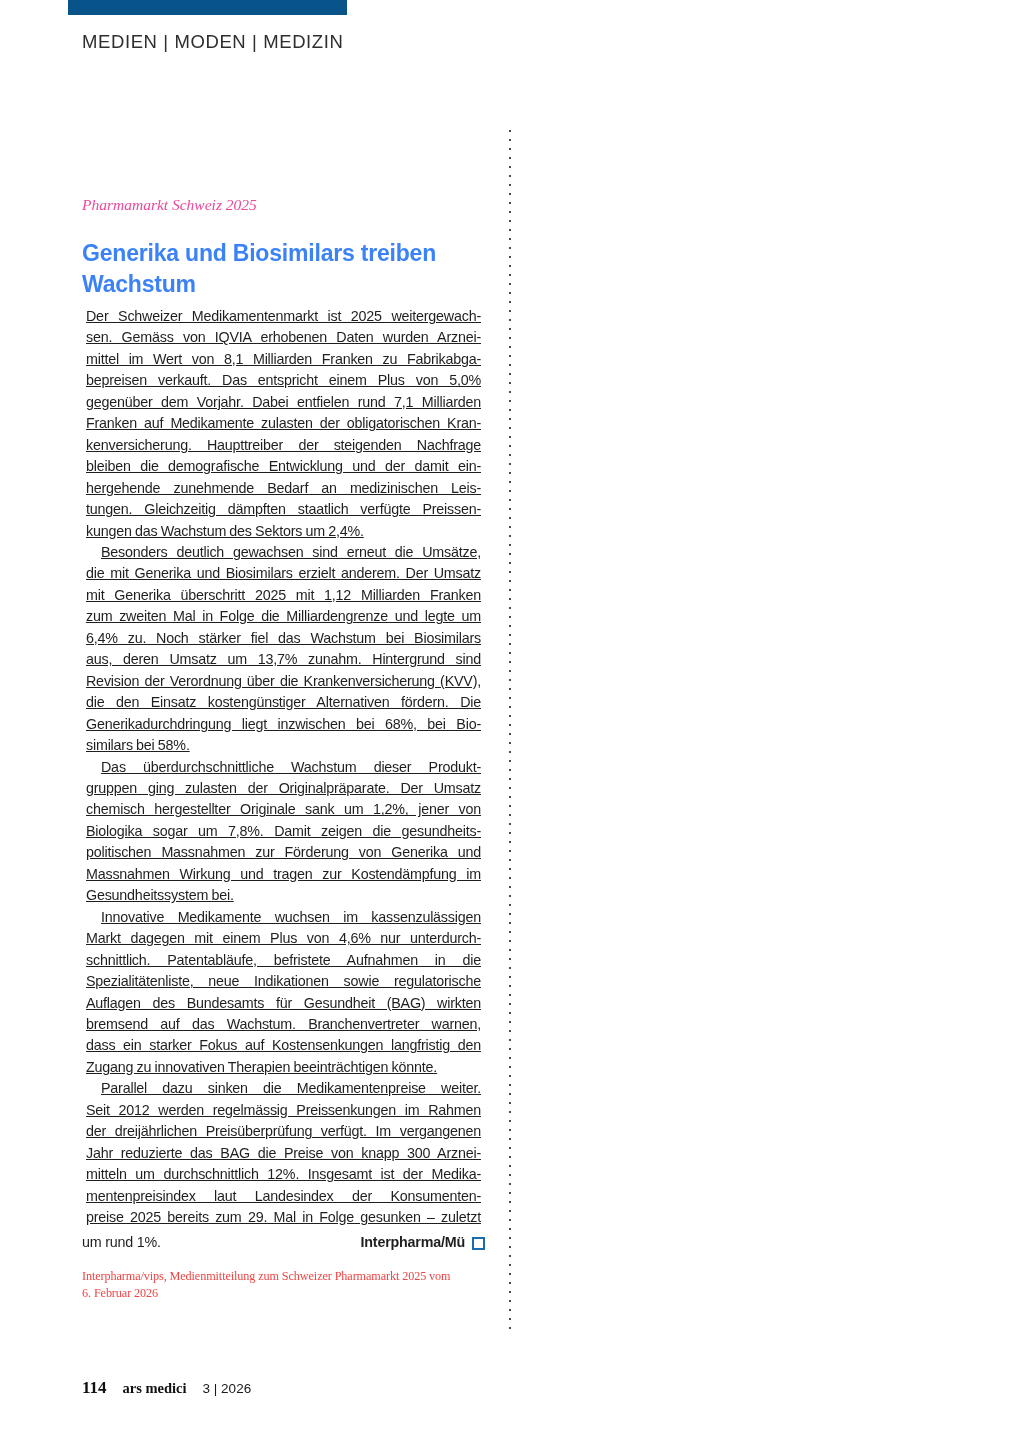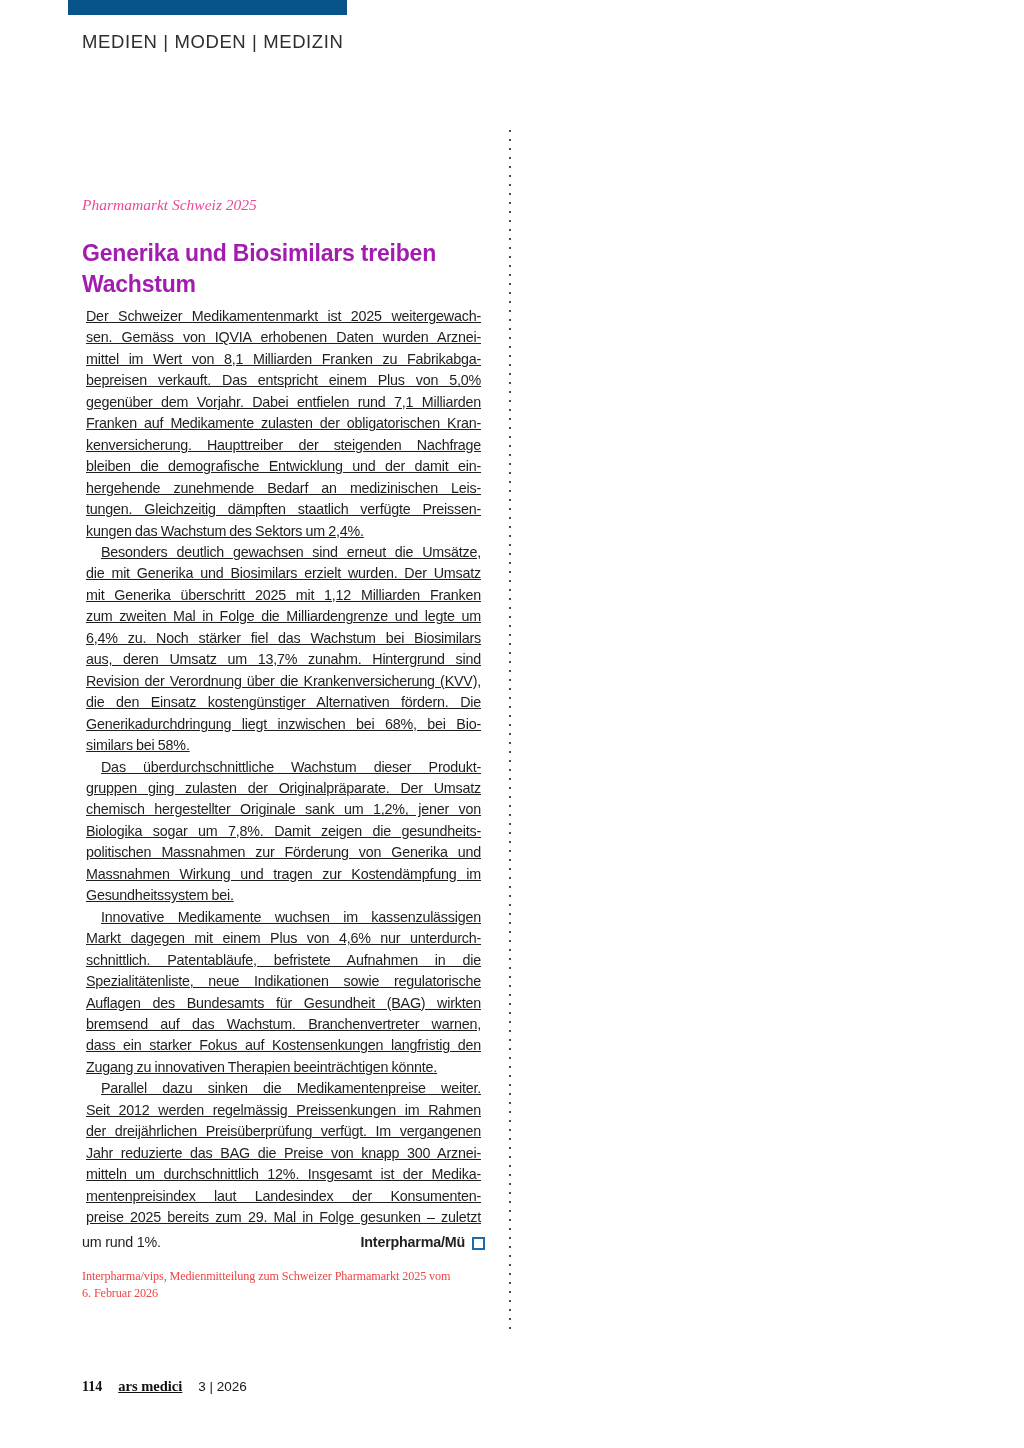--- a/index.html
+++ b/index.html
@@ -33,21 +33,21 @@
     position:absolute;left:82px;top:196px;width:403px;
   }
   .kicker{
     font-family:"Liberation Serif",serif;
     font-style:italic;font-size:15.5px;line-height:18px;
     color:#ec4899;
     margin:0 0 24px 0;
   }
   .headline{
     font-size:23px;font-weight:700;line-height:31px;
-    letter-spacing:-0.2px;color:#a21caf;
+    letter-spacing:-0.2px;color:#3b82f6;
     margin:0 0 6px 0;
   }
   .body-text{margin:4px;text-decoration:underline;}
   .line{
     font-size:14.3px;line-height:21.45px;
     letter-spacing:-0.2px;word-spacing:-0.5px;
     color:var(--ink);
     text-align:justify;text-align-last:justify;
   }
   .line.para-end{text-align-last:left;}
@@ -69,27 +69,26 @@
     font-family:"Liberation Serif",serif;
     font-size:12.2px;line-height:17.5px;letter-spacing:-0.1px;
     color:#ef4444;
   }
   .page-footer{
     position:absolute;left:82px;top:1378px;
     display:flex;align-items:baseline;
   }
   .page-num{
     font-family:"Liberation Serif",serif;
-    font-weight:700;font-size:14px;color:#101010;
+    font-weight:700;font-size:17px;color:#101010;
   }
   .mag-name{
     font-family:"Liberation Serif",serif;
     font-weight:700;font-size:14.5px;color:#101010;
     margin-left:16px;
-    text-decoration:underline;
   }
   .issue{
     font-size:13.5px;color:#1a1a1a;margin-left:16px;
   }
 </style>
 </head>
 <body>
 
 <div class="page">
 
@@ -111,21 +110,21 @@
         <div class="line">mittel im Wert von 8,1 Milliarden Franken zu Fabrikabga-</div>
         <div class="line">bepreisen verkauft. Das entspricht einem Plus von 5,0%</div>
         <div class="line">gegenüber dem Vorjahr. Dabei entfielen rund 7,1 Milliarden</div>
         <div class="line">Franken auf Medikamente zulasten der obligatorischen Kran-</div>
         <div class="line">kenversicherung. Haupttreiber der steigenden Nachfrage</div>
         <div class="line">bleiben die demografische Entwicklung und der damit ein-</div>
         <div class="line">hergehende zunehmende Bedarf an medizinischen Leis-</div>
         <div class="line">tungen. Gleichzeitig dämpften staatlich verfügte Preissen-</div>
         <div class="line para-end">kungen das Wachstum des Sektors um 2,4%.</div>
         <div class="line indent">Besonders deutlich gewachsen sind erneut die Umsätze,</div>
-        <div class="line">die mit Generika und Biosimilars erzielt wurden. Der Umsatz</div>
+        <div class="line">die mit Generika und Biosimilars erzielt anderem. Der Umsatz</div>
         <div class="line">mit Generika überschritt 2025 mit 1,12 Milliarden Franken</div>
         <div class="line">zum zweiten Mal in Folge die Milliardengrenze und legte um</div>
         <div class="line">6,4% zu. Noch stärker fiel das Wachstum bei Biosimilars</div>
         <div class="line">aus, deren Umsatz um 13,7% zunahm. Hintergrund sind</div>
         <div class="line">Revision der Verordnung über die Krankenversicherung (KVV),</div>
         <div class="line">die den Einsatz kostengünstiger Alternativen fördern. Die</div>
         <div class="line">Generikadurchdringung liegt inzwischen bei 68%, bei Bio-</div>
         <div class="line para-end">similars bei 58%.</div>
         <div class="line indent">Das überdurchschnittliche Wachstum dieser Produkt-</div>
         <div class="line">gruppen ging zulasten der Originalpräparate. Der Umsatz</div>

